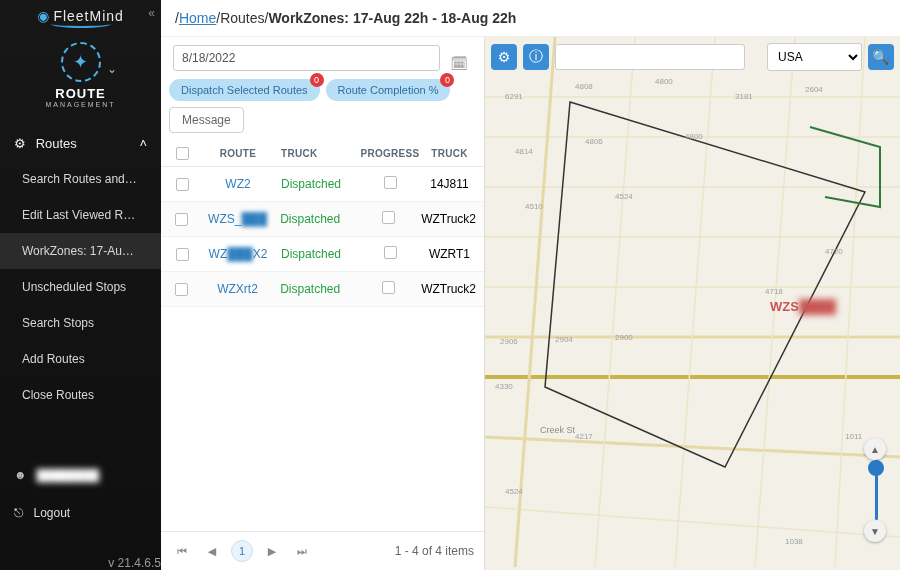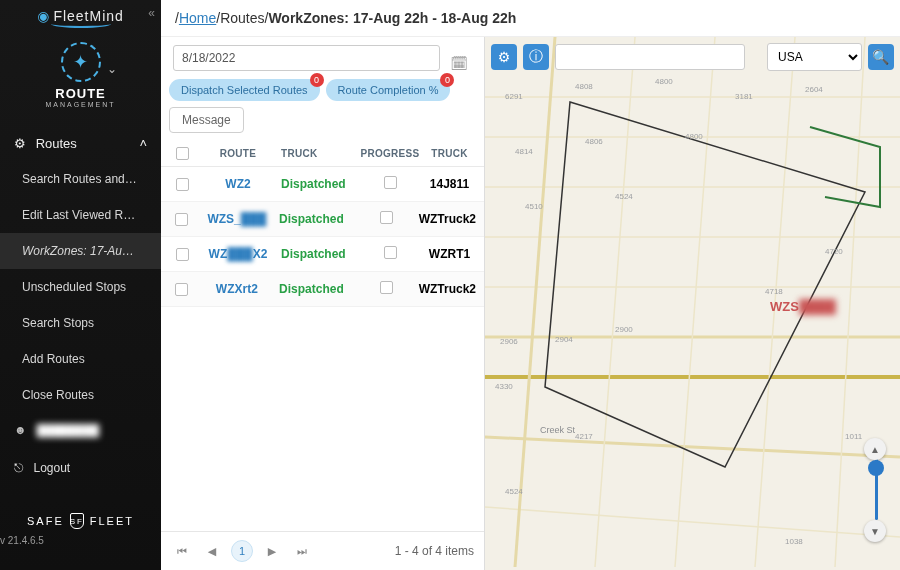--- a/index.html
+++ b/index.html
@@ -17,28 +17,28 @@
 .module { text-align: center; padding: 10px 0 18px; position: relative; }
 .module-icon { width: 40px; height: 40px; margin: 0 auto 4px; border-radius: 50%; border: 2px dashed #4ab2e6; display:flex; align-items:center; justify-content:center; color:#4ab2e6; font-size:18px;}
 .module-title { font-size: 13px; font-weight: bold; letter-spacing: 1px; }
 .module-subt { font-size: 7px; letter-spacing: 2px; color: #bdbdbd; }
 .module-expand { position: absolute; right: 44px; top: 30px; color:#bbb; font-size:12px;}
 
 .nav { flex: 1; overflow: hidden; }
 .nav-header { display:flex; align-items:center; justify-content:space-between; padding: 10px 14px; font-size: 13px; color:#eee; cursor:pointer;}
 .nav-header .left { display:flex; align-items:center; gap:10px; }
 .nav-item { padding: 11px 22px 11px 22px; font-size: 12px; color: #d7d7d7; cursor:pointer; white-space: nowrap; overflow:hidden; text-overflow: ellipsis;}
-.nav-item.active { background: #2b2b2b; font-style: italic; }
+.nav-item.active { background: #2b2b2b; }
 .user-block { padding: 12px 14px; display:flex; align-items:center; gap:10px; font-size:12px; color:#bbb;}
 .user-block .blur { filter: blur(3px); color:#fff; font-size:11px;}
 .logout { padding: 12px 14px; display:flex; align-items:center; gap:10px; font-size:12px; color:#ddd; cursor:pointer; margin-bottom: 20px;}
 .footer-brand { text-align:center; padding: 6px 0 2px; }
 .safefleet { font-size: 11px; letter-spacing: 2px; color:#fff; display:flex; align-items:center; justify-content:center; gap:6px;}
 .safefleet .shield { width:14px; height:16px; border:1px solid #fff; border-radius: 2px 2px 6px 6px; display:inline-flex; align-items:center; justify-content:center; font-size:8px;}
-.version { text-align:left; font-size: 10px; color:#999; padding: 4px 0 24px;}
+.version { text-align:right; font-size: 12px; color:#999; padding: 4px 0 0;}
 
 
 .main { flex: 1; display: flex; flex-direction: column; }
 .breadcrumb { padding: 10px 14px; font-size: 14px; color:#333; border-bottom: 1px solid #eee; background:#fff; display:flex; align-items:center; }
 .breadcrumb a { color: #2f7fbf; text-decoration: underline; }
 
 .content { flex:1; display:flex; overflow:hidden; }
 
 
 .panel { width: 324px; border-right: 1px solid #ddd; display:flex; flex-direction:column; background:#fff;}
@@ -51,21 +51,21 @@
 .msg-btn { background:#fff; border:1px solid #cfcfcf; border-radius:4px; padding:5px 12px; font-size:12px; color:#666; cursor:pointer;}
 
 .thead { display:flex; align-items:center; padding: 6px 8px; border-bottom:1px solid #e9e9e9; font-size:10px; color:#5a6b7a; font-weight:bold; letter-spacing:0.3px;}
 .col-chk { width: 26px; display:flex; justify-content:center;}
 .col-route { width: 86px; text-align:center;}
 .col-status { width: 76px; text-align:left;}
 .col-prog { width: 66px; text-align:center;}
 .col-truck { flex:1; text-align:center;}
 
 .tbody { flex:1; overflow:auto;}
-.trow { display:flex; align-items:center; padding: 9px 8px; border-bottom:1px solid #f1f1f1; font-size:12px;font-weight:bold;}
+.trow { display:flex; align-items:center; padding: 9px 8px; border-bottom:1px solid #f1f1f1; font-size:12px;}
 .trow:nth-child(even){ background:#fbfbfb;}
 .route-link { color:#2f7fbf;}
 .route-link .blur { filter: blur(2px);}
 .status-green { color:#29a046; font-size:12px;}
 
 .pager { display:flex; align-items:center; justify-content:space-between; padding: 8px 10px; border-top:1px solid #e6e6e6; font-size:12px; color:#666;}
 .pager .controls { display:flex; align-items:center; gap:8px;}
 .pager .pg { width:22px; height:22px; border-radius:50%; display:flex; align-items:center; justify-content:center; font-size:11px; cursor:pointer; color:#888;}
 .pager .pg.current { background:#e8f3fb; color:#2f7fbf; border:1px solid #c8e2f4;}
 
@@ -133,27 +133,20 @@
     </nav>
 
     <div class="user-block">
       <span>☻</span>
       <span class="blur">████████</span>
     </div>
     <div class="logout">
       <span>⎋</span>
       <span>Logout</span>
     </div>
-    <div class="footer-brand">
-      <div class="safefleet">
-        <span>SAFE</span>
-        <span class="shield">SF</span>
-        <span>FLEET</span>
-      </div>
-    </div>
     <div class="version">v 21.4.6.5</div>
   </aside>
 
   <div class="main">
     <div class="breadcrumb">
       <span> / </span>
       <a href="#">Home</a>
       <span> / </span>
       <span>Routes</span>
       <span> / </span>
@@ -283,21 +276,21 @@
             <span style="left:170px;top:40px">4800</span>
           <span style="left:250px;top:55px">3181</span>
             <span style="left:320px;top:48px">2604</span>
           <span style="left:30px;top:110px">4814</span>
             <span style="left:100px;top:100px">4806</span>
             <span style="left:200px;top:95px">4800</span>
           <span style="left:40px;top:165px">4510</span>
             <span style="left:130px;top:155px">4524</span>
           <span style="left:15px;top:300px">2906</span>
             <span style="left:70px;top:298px">2904</span>
-            <span style="left:130px;top:288px">2900</span>
+            <span style="left:130px;top:296px">2900</span>
           <span style="left:10px;top:345px">4330</span>
             <span style="left:90px;top:395px">4217</span>
             <span style="left:20px;top:450px">4524</span>
           <span style="left:280px;top:250px">4718</span>
             <span style="left:340px;top:210px">4720</span>
           <span style="left:360px;top:395px">1011</span>
             <span style="left:300px;top:500px">1038</span>
         </div>
 
         <div class="map-label" style="left:285px;top:262px">

